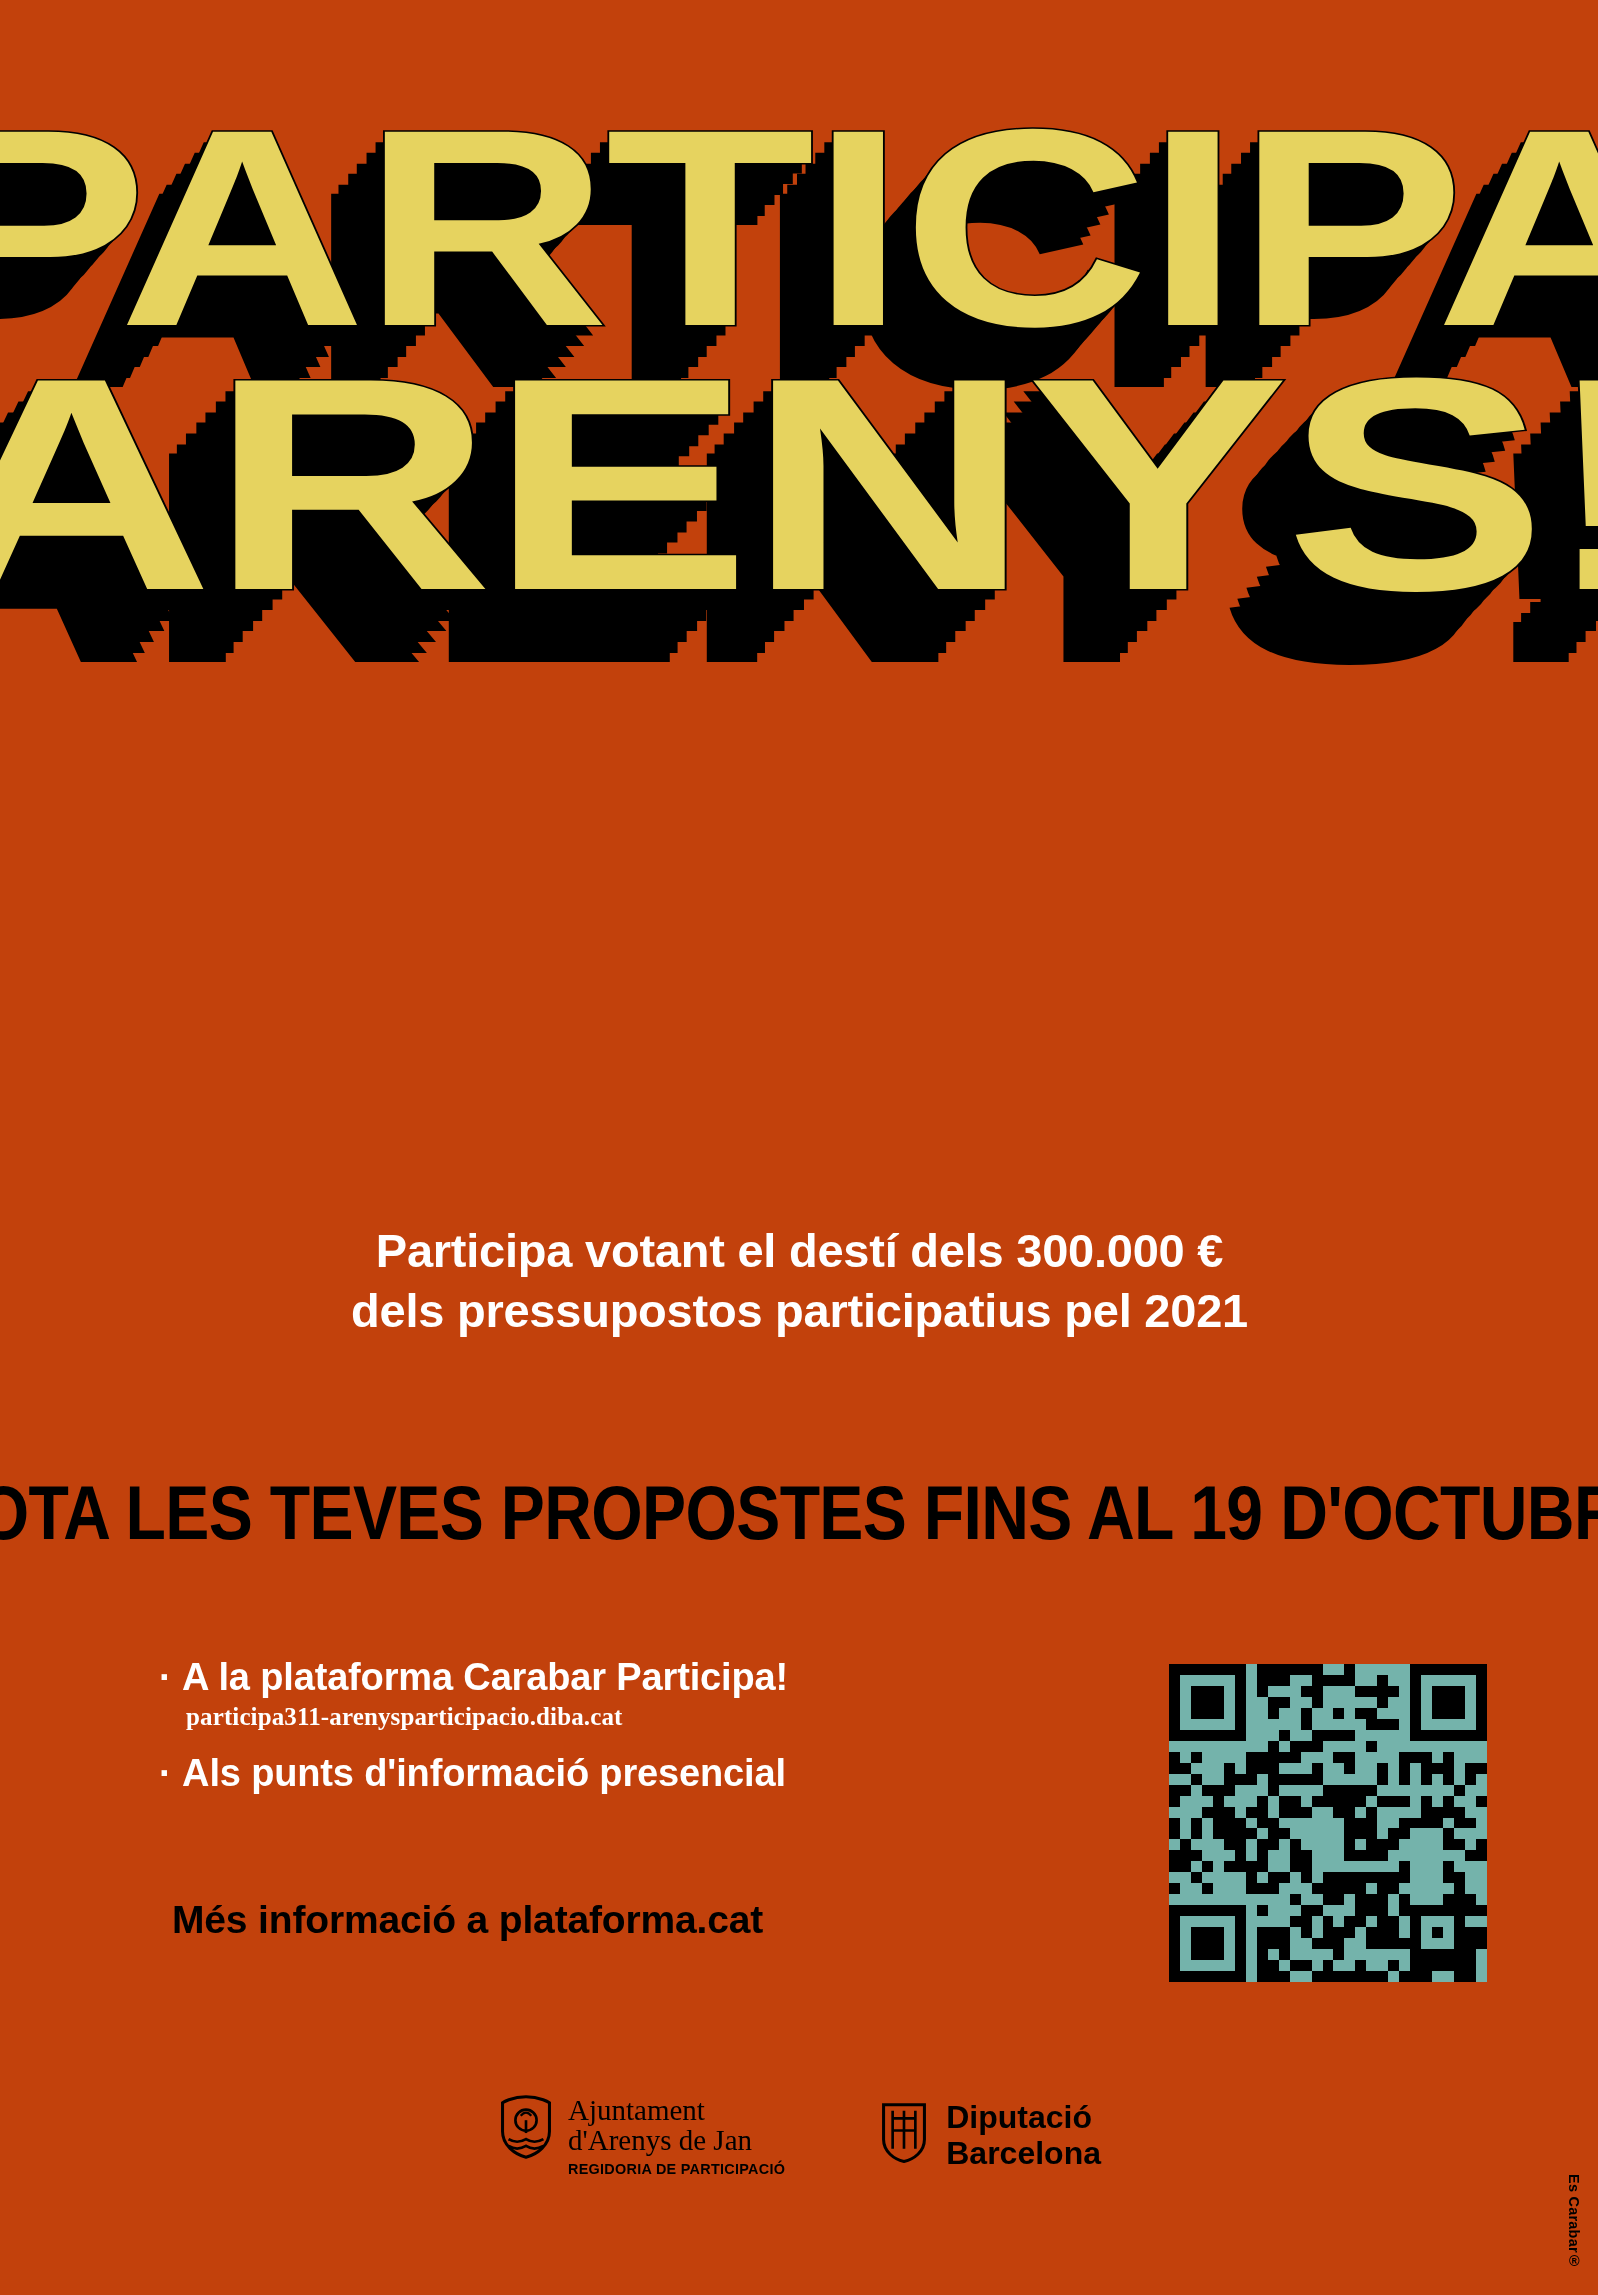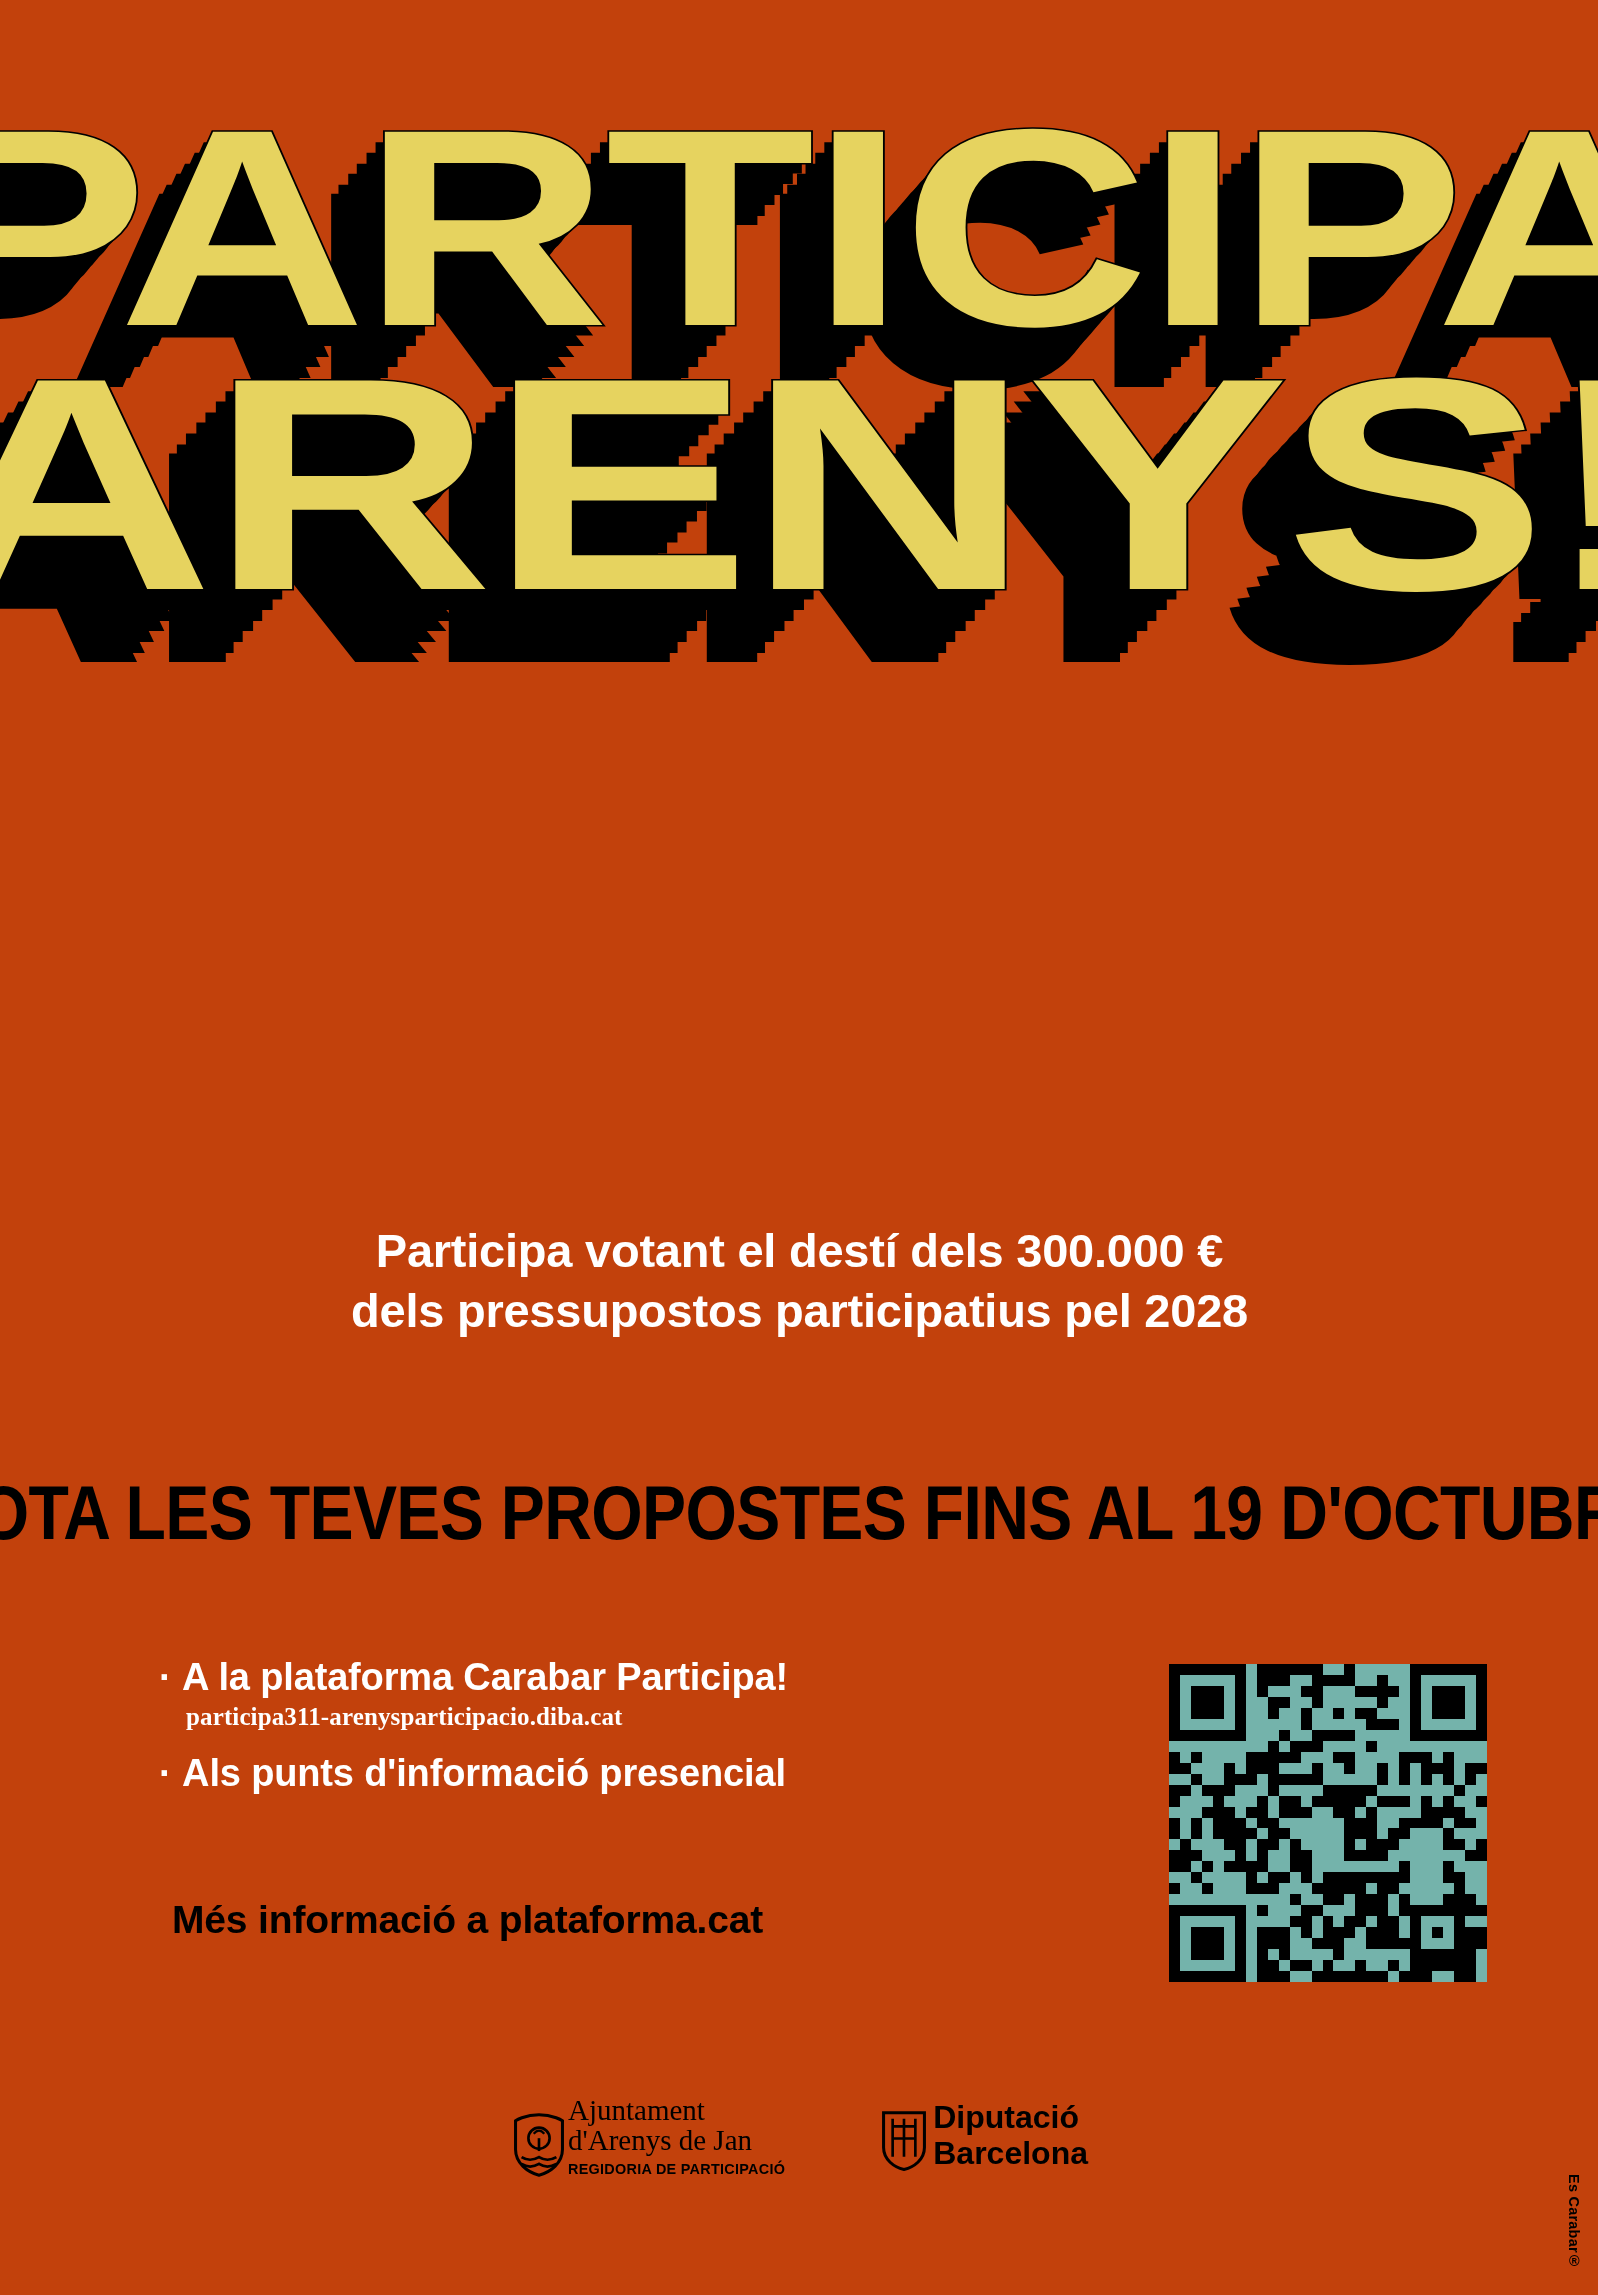--- a/index.html
+++ b/index.html
@@ -155,22 +155,22 @@
     position: absolute;
     left: 0; right: 0;
     top: 2095px;
     display: flex;
     justify-content: center;
     align-items: center;
     gap: 91px;
   }
   .logo {
     display: flex;
-    align-items: flex-end;
-    gap: 1px;
+    align-items: flex-start;
+    gap: 14px;
   }
   .crest {
     width: 56px;
     height: 64px;
     flex: 0 0 auto;
   }
   .logo-text {
     color: #000;
   }
   .logo-text .l1 {
@@ -221,21 +221,21 @@
     <div class="headline-line one">
       <span class="headline-scale1">PARTICIPA</span>
     </div>
     <div class="headline-line two">
       <span class="headline-scale2">ARENYS!</span>
     </div>
   </div>
 
   <div class="subhead">
     <span>Participa votant el destí dels 300.000 €</span>
-    <span>dels pressupostos participatius pel 2028</span>
+    <span>dels pressupostos participatius pel 2021</span>
   </div>
 
   <div class="vote-line">
     <span class="sq">VOTA LES TEVES PROPOSTES FINS AL 19 D'OCTUBRE</span>
   </div>
 
   <div class="info-area">
     <div class="bullet">
       <span class="dot">·</span><span>A la plataforma Carabar Participa!</span>
     </div>

